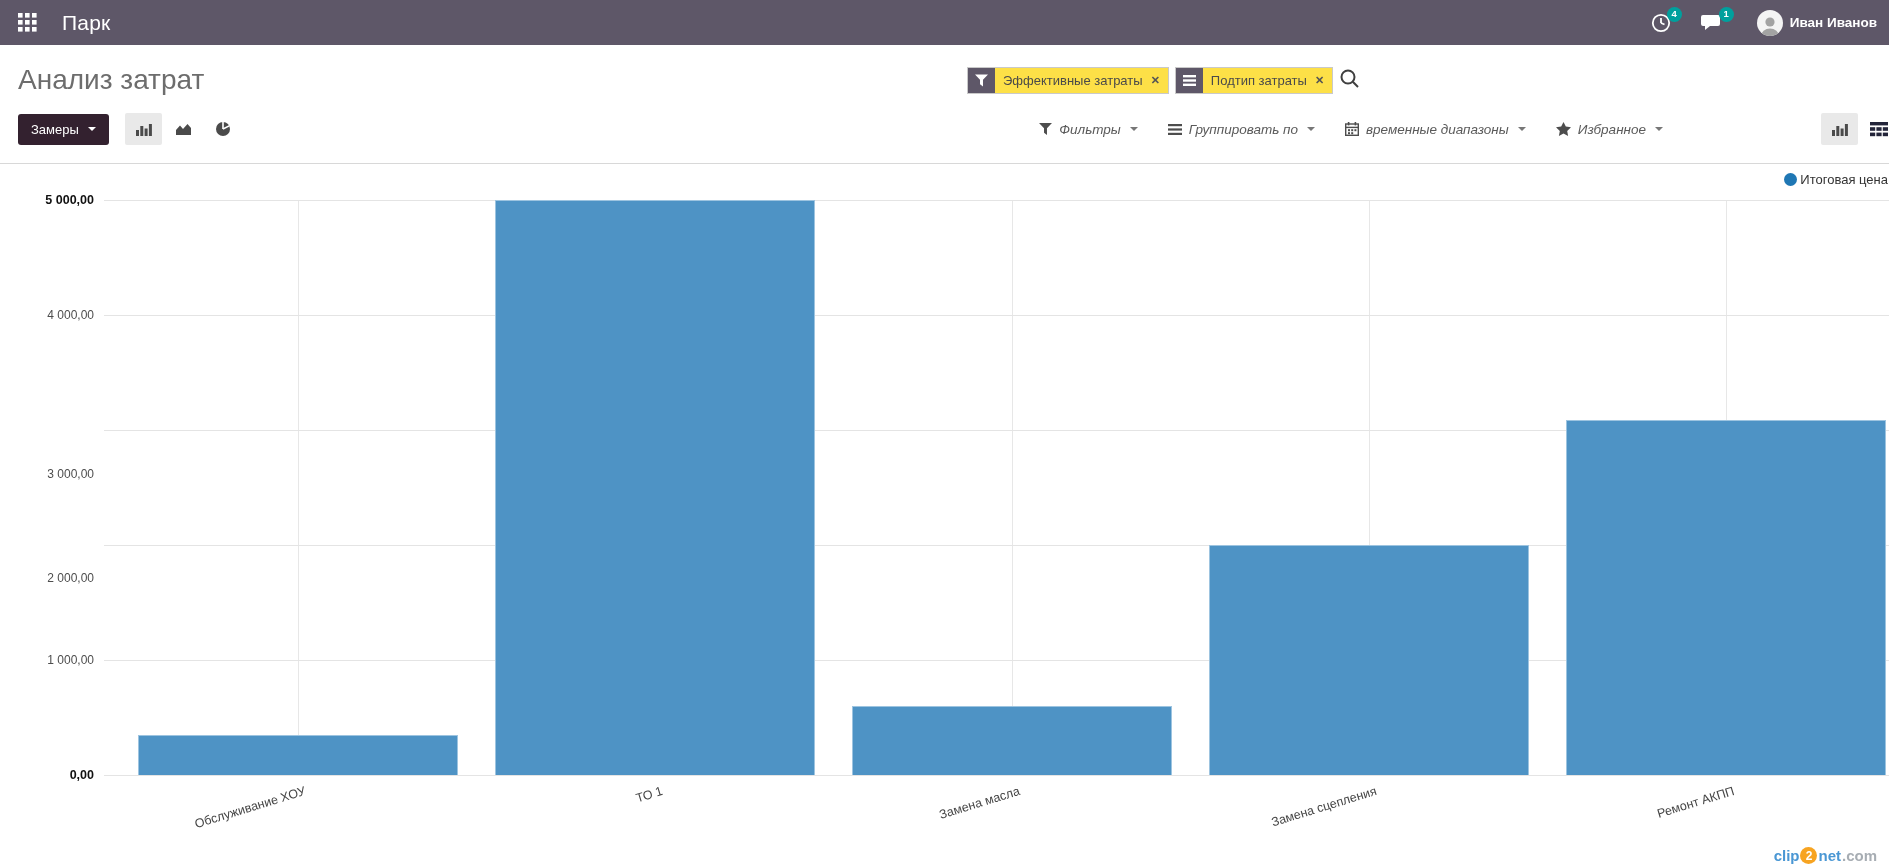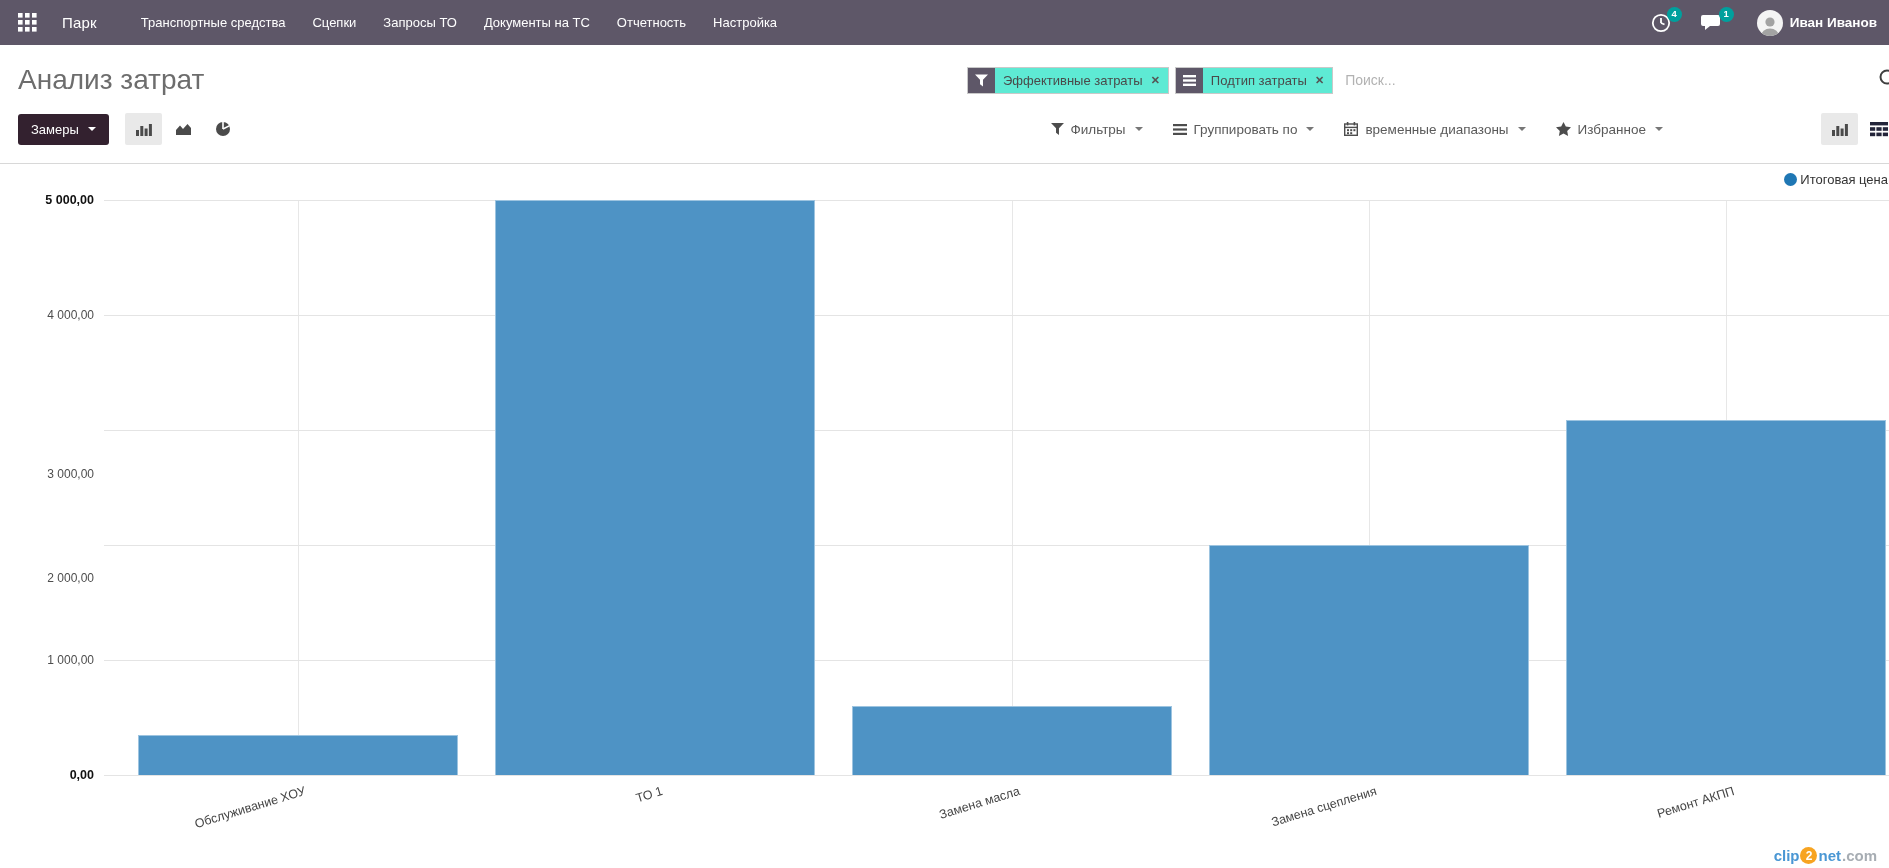--- a/index.html
+++ b/index.html
@@ -4,60 +4,60 @@
 <style>
   * { margin:0; padding:0; box-sizing:border-box; }
   html,body { width:1889px; height:868px; overflow:hidden; background:#fff;
     font-family:"Liberation Sans", sans-serif; }
 
   
   .topnav { height:45px; background:#5e5768; display:flex; align-items:center;
     color:#fff; padding:0 12px 0 14px; }
   .apps-btn { width:26px; height:26px; display:flex; align-items:center; justify-content:center;
     cursor:pointer; margin-right:22px; }
-  .brand { font-size:15px; color:#fff; margin-right:44px; cursor:pointer; letter-spacing:.2px; }
+  .brand { font-size:21px; color:#fff; cursor:pointer; letter-spacing:.2px; }
   .nav-items { display:flex; align-items:center; gap:27px; font-size:13px; }
   .nav-items a { color:#fff; text-decoration:none; cursor:pointer; white-space:nowrap; }
   .nav-right { margin-left:auto; display:flex; align-items:center; gap:30px; }
   .icon-wrap { position:relative; cursor:pointer; display:flex; align-items:center; }
   .badge { position:absolute; top:-6px; right:-11px; background:#00a09d; color:#fff;
     font-size:9.5px; line-height:14px; min-width:15px; height:15px; border-radius:8px;
     text-align:center; padding:0 3px; font-weight:bold; }
   .user { display:flex; align-items:center; gap:7px; cursor:pointer; margin-left:4px; }
   .avatar { width:26px; height:26px; border-radius:50%; background:#f4f4f4; overflow:hidden;
     display:flex; align-items:flex-end; justify-content:center; }
   .user-name { font-size:13.5px; font-weight:bold; color:#fff; white-space:nowrap; }
 
   
   .control-panel { height:119px; border-bottom:1px solid #d8d8d8; padding:10px 0 0 18px; }
   .cp-row1 { display:flex; align-items:center; height:50px; }
   .page-title { font-size:28px; color:#6d6d6d; font-weight:400; }
   .search-area { margin-left:auto; width:922px; display:flex; align-items:center; }
   .facet { display:flex; align-items:stretch; border:1px solid #c9c9c9; height:27px;
-    margin-right:6px; background:#5eead4; }
+    margin-right:6px; background:#fde047; }
   .facet-icon { width:27px; background:#5e5768; display:flex; align-items:center; justify-content:center; }
   .facet-label { display:flex; align-items:center; padding:0 8px; font-size:13px; color:#4a4a4a; white-space:nowrap; }
   .facet-x { display:flex; align-items:center; padding:0 8px 0 0; font-size:11px; font-weight:bold;
     color:#555; cursor:pointer; }
   .search-input { flex:1; border:none; outline:none; font-size:14px; color:#444; padding:4px 6px;
     font-family:"Liberation Sans", sans-serif; }
   .search-input::placeholder { color:#b2b2b2; }
   .search-mag { margin-right:-9px; flex:0 0 auto; cursor:pointer; }
 
   .cp-row2 { display:flex; align-items:center; height:44px; margin-top:2px; }
   .measures-btn { background:#33212f; color:#fff; border:none; border-radius:3px;
     font-size:13px; padding:8px 13px; display:flex; align-items:center; gap:9px; cursor:pointer;
     font-family:"Liberation Sans", sans-serif; }
   .caret { display:inline-block; width:0; height:0; border-left:4px solid transparent;
     border-right:4px solid transparent; border-top:4px solid currentColor; }
   .chart-type-group { display:flex; align-items:center; margin-left:16px; gap:3px; }
   .icon-btn { width:37px; height:32px; display:flex; align-items:center; justify-content:center;
     cursor:pointer; border-radius:2px; background:transparent; border:none; }
   .icon-btn.active { background:#e9e9e9; }
-  .cp-controls { margin-left:auto; display:flex; align-items:center; gap:30px; }
+  .cp-controls { margin-left:auto; display:flex; align-items:center; gap:30px;font-style:italic; }
   .ctrl { display:flex; align-items:center; gap:7px; font-size:13.5px; color:#5a5a5a; cursor:pointer;
     white-space:nowrap; }
   .ctrl .caret { color:#777; margin-left:2px; }
   .view-switcher { display:flex; align-items:center; margin-left:158px; margin-right:-8px; gap:2px; }
 
   
   .chart-region { position:relative; width:1889px; height:704px; }
   .legend { position:absolute; top:8px; right:1px; display:flex; align-items:center; gap:3px;
     font-size:13px; color:#333; cursor:pointer; }
   .legend-dot { width:13px; height:13px; border-radius:50%; }
@@ -91,28 +91,20 @@
         <rect x="0" y="7" width="4.6" height="4.6"></rect>
           <rect x="7" y="7" width="4.6" height="4.6"></rect>
           <rect x="14" y="7" width="4.6" height="4.6"></rect>
         <rect x="0" y="14" width="4.6" height="4.6"></rect>
           <rect x="7" y="14" width="4.6" height="4.6"></rect>
           <rect x="14" y="14" width="4.6" height="4.6"></rect>
       </g>
     </svg>
   </div>
   <div class="brand">Парк</div>
-  <div class="nav-items">
-    <a>Транспортные средства</a>
-    <a>Сцепки</a>
-    <a>Запросы ТО</a>
-    <a>Документы на ТС</a>
-    <a>Отчетность</a>
-    <a>Настройка</a>
-  </div>
   <div class="nav-right">
     <div class="icon-wrap">
       <svg width="20" height="20" viewBox="0 0 20 20">
         <circle cx="10" cy="10" r="8.2" fill="none" stroke="#ffffff" stroke-width="1.8"></circle>
         <line x1="10" y1="10" x2="10" y2="5" stroke="#ffffff" stroke-width="1.8"></line>
         <line x1="10" y1="10" x2="13.5" y2="11.5" stroke="#ffffff" stroke-width="1.8"></line>
       </svg>
       <span class="badge">4</span>
     </div>
     <div class="icon-wrap">
@@ -152,21 +144,20 @@
               <g fill="#ffffff">
                 <rect x="0" y="0" width="13" height="2.4"></rect>
                 <rect x="0" y="4.3" width="13" height="2.4"></rect>
                 <rect x="0" y="8.6" width="13" height="2.4"></rect>
               </g>
             </svg>
         </span>
         <span class="facet-label">Подтип затраты</span>
         <span class="facet-x">✕</span>
       </div>
-      <input class="search-input" placeholder="Поиск..." style="">
       <span class="search-mag">
         <svg width="20" height="20" viewBox="0 0 20 20">
           <circle cx="9" cy="9" r="6.5" fill="none" stroke="#3f3f3f" stroke-width="2"></circle>
           <line x1="13.8" y1="13.8" x2="19" y2="19" stroke="#3f3f3f" stroke-width="2"></line>
         </svg>
       </span>
     </div>
   </div>
 
   <div class="cp-row2">

